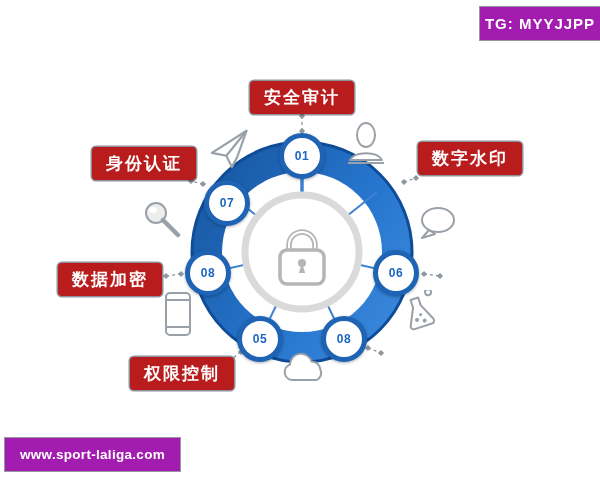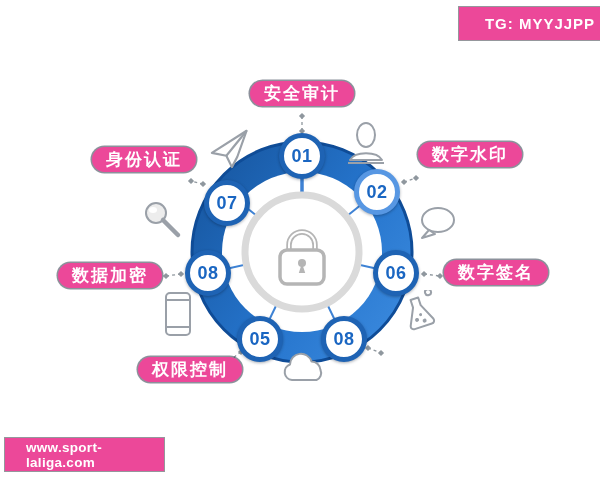--- a/index.html
+++ b/index.html
@@ -1,39 +1,38 @@
 <!DOCTYPE html>
 <html><head>
 <meta charset="utf-8">
 <style>
   html,body{margin:0;padding:0;background:#fff;}
   .canvas{
     position:relative;width:600px;height:480px;overflow:hidden;background:#ffffff;
     font-family:"Liberation Sans","DejaVu Sans",sans-serif;
   }
   .badge{
-    position:absolute;background:#ec4899;color:#fff;font-weight:bold;
+    position:absolute;background:#a21caf;color:#fff;font-weight:bold;
     display:flex;align-items:center;justify-content:center;
     box-shadow:0 0 0 1px rgba(20,25,35,.45);
-    padding-left:21px;
   }
   .badge.tg{top:7px;right:0;width:120px;height:33px;font-size:15px;letter-spacing:1px;}
-  .badge.site{top:438px;left:5px;width:138px;height:33px;font-size:13.5px;letter-spacing:.3px;}
+  .badge.site{top:438px;left:5px;width:175px;height:33px;font-size:13.5px;letter-spacing:.3px;}
   svg.wheel{position:absolute;left:0;top:0;}
   .node{
     position:absolute;width:36px;height:36px;border-radius:50%;
     background:#fff;border:5px solid #1e63b4;
     display:flex;align-items:center;justify-content:center;
-    color:#1a66c2;font-weight:bold;font-size:18px;letter-spacing:.5px;
+    color:#1a66c2;font-weight:bold;font-size:12px;letter-spacing:.5px;
     box-shadow:0 1px 3px rgba(10,20,40,.35);
   }
   .node.light{border-color:#5797e3;}
   .pill{
-    position:absolute;width:104px;height:25px;border-radius:15px;
-    background:#ec4899;color:#fff;font-weight:bold;font-size:17px;letter-spacing:2px;
+    position:absolute;width:104px;height:33px;border-radius:4px;
+    background:#b91c1c;color:#fff;font-weight:bold;font-size:17px;letter-spacing:2px;
     display:flex;align-items:center;justify-content:center;
     box-shadow:0 0 0 1.5px rgba(25,35,55,.5);
     white-space:nowrap;
   }
   .deco{position:absolute;}
 </style>
 </head>
 <body>
 
 <div class="canvas">
@@ -144,30 +143,28 @@
 
   <svg class="deco" style="left:140px;top:200px" width="46" height="46" viewBox="0 0 46 46">
     <g stroke="#9aa0a8" stroke-linejoin="round">
       <circle cx="16" cy="13" r="10" fill="#ededed" stroke-width="2"></circle>
       <ellipse cx="13" cy="10" rx="4" ry="3" fill="#ffffff" stroke="none"></ellipse>
       <path d="M23 20 L38 35" stroke-width="4.5" stroke-linecap="round" fill="none"></path>
     </g>
   </svg>
 
   <div class="node" style="left:279px;top:133px">01</div>
-  <div class="node light" style="left:354px;top:169px">02</div>
   <div class="node" style="left:373px;top:250px">06</div>
   <div class="node" style="left:321px;top:316px">08</div>
   <div class="node" style="left:237px;top:316px">05</div>
   <div class="node" style="left:185px;top:250px">08</div>
   <div class="node" style="left:204px;top:180px">07</div>
 
   <div class="pill" style="left:250px;top:81px">安全审计</div>
   <div class="pill" style="left:418px;top:142px">数字水印</div>
-  <div class="pill" style="left:444px;top:260px">数字签名</div>
-  <div class="pill" style="left:138px;top:357px">权限控制</div>
+  <div class="pill" style="left:130px;top:357px">权限控制</div>
   <div class="pill" style="left:58px;top:263px">数据加密</div>
   <div class="pill" style="left:92px;top:147px">身份认证</div>
 
   <div class="badge tg">TG: MYYJJPP</div>
   <div class="badge site">www.sport-laliga.com</div>
 
 </div>
 
 </body></html>

